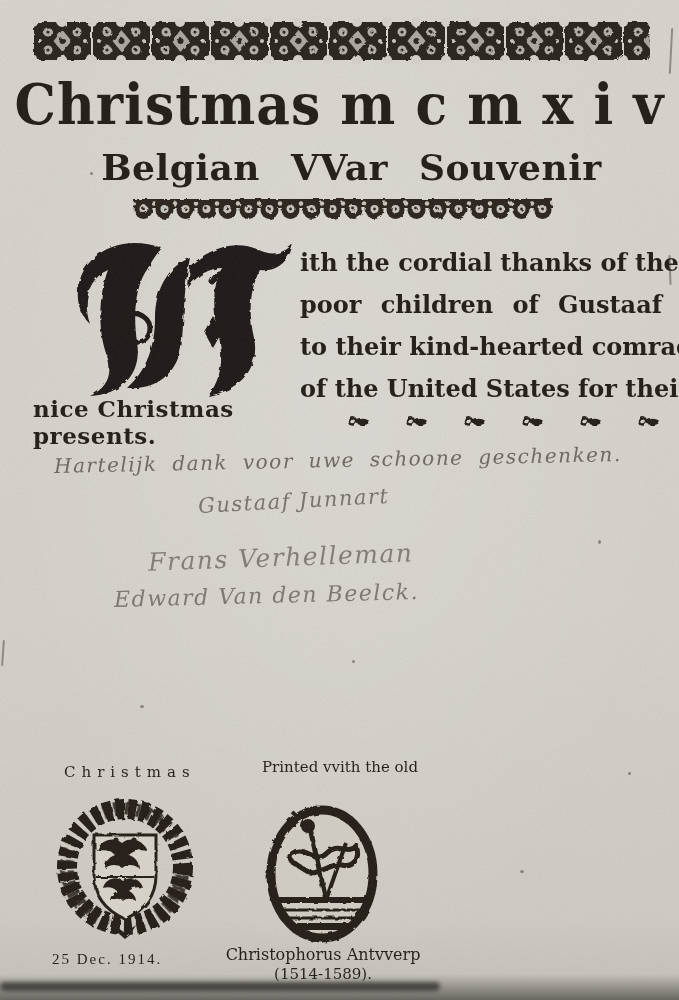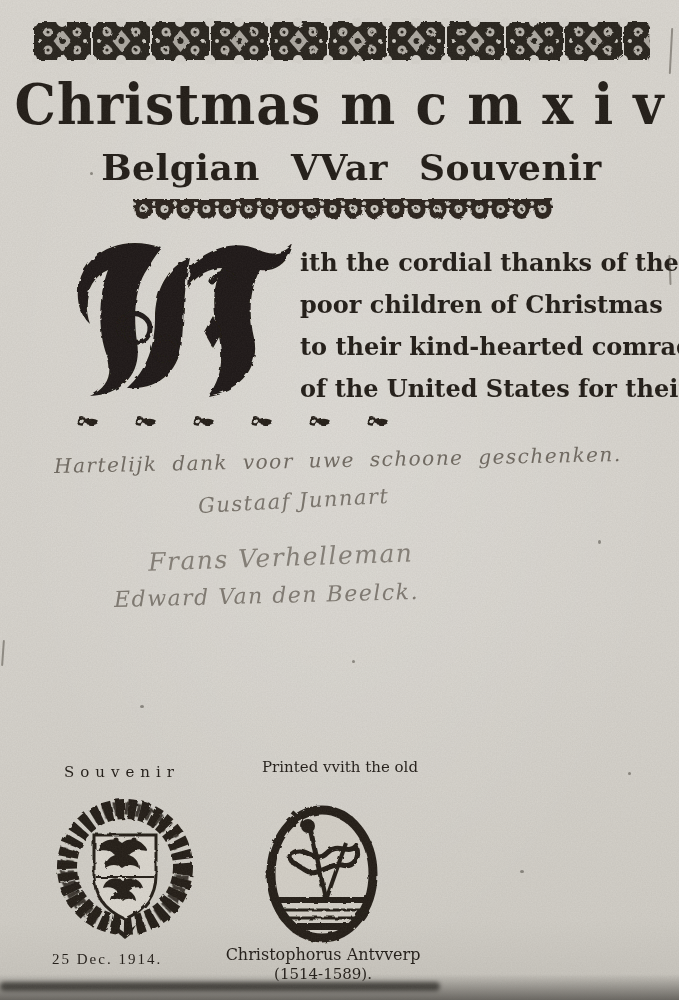--- a/index.html
+++ b/index.html
@@ -139,26 +139,27 @@
     </g>
     <g fill="none" stroke="#1b1712" stroke-width="5" stroke-linecap="round" filter="url(#rough)">
       <path d="M58 98 c-4 -16 12 -26 24 -17 c10 7 7 23 -5 25 c-9 1.5 -15 -6 -11 -13"></path>
       <path d="M106 124 c-12 3 -19 -9 -11 -18 c7 -8 20 -4 20 7 c0 9 -9 13 -15 8"></path>
       <path d="M150 46 c4 -10 16 -12 22 -4"></path>
     </g>
   </svg>
 
   <div class="abs ded-col">
     <div class="ded-line">ith the cordial thanks of the</div>
-    <div class="ded-line">poor children of Christmas</div>
+    <div class="ded-line">poor children of Gustaaf</div>
     <div class="ded-line">to their kind-hearted comrades</div>
     <div class="ded-line">of the United States for their</div>
   </div>
 
   <div class="abs closing">
+    <span>nice Christmas presents.</span>
     <span class="fleurons">
       <svg width="25" height="14" viewBox="0 0 25 14">
         <path d="M4 9 C1 4 6 0.5 9 3.5 C12 6.5 8 11 4.5 9" fill="none" stroke="#231d17" stroke-width="2.4" stroke-linecap="round" filter="url(#rough)"></path>
         <path d="M9.5 7 C13 2.5 21 3 24 7 C21 11 13 11.5 9.5 7 Z" fill="#231d17" filter="url(#rough)"></path>
       </svg>
     <svg width="25" height="14" viewBox="0 0 25 14">
         <path d="M4 9 C1 4 6 0.5 9 3.5 C12 6.5 8 11 4.5 9" fill="none" stroke="#231d17" stroke-width="2.4" stroke-linecap="round" filter="url(#rough)"></path>
         <path d="M9.5 7 C13 2.5 21 3 24 7 C21 11 13 11.5 9.5 7 Z" fill="#231d17" filter="url(#rough)"></path>
       </svg>
         <svg width="25" height="14" viewBox="0 0 25 14">
@@ -178,21 +179,21 @@
         <path d="M9.5 7 C13 2.5 21 3 24 7 C21 11 13 11.5 9.5 7 Z" fill="#231d17" filter="url(#rough)"></path>
       </svg>
       </span>
   </div>
 
   <div class="abs script hw-msg">Hartelijk dank voor uwe schoone geschenken.</div>
   <div class="abs script hw-sig1">Gustaaf Junnart</div>
   <div class="abs script hw-sig2">Frans Verhelleman</div>
   <div class="abs script hw-sig3">Edward Van den Beelck.</div>
 
-  <div class="abs place">Souvenir</div>
+  <div class="abs place">Christmas</div>
 
   <svg class="abs" style="left:44px;top:789px" width="162" height="158" viewBox="0 0 162 158">
     <g>
       <circle cx="81" cy="78" r="58" fill="none" stroke="#241e18" stroke-width="20" stroke-dasharray="8 4" filter="url(#rough)"></circle>
       <circle cx="81" cy="78" r="58" fill="none" stroke="#241e18" stroke-width="13" stroke-dasharray="4 7" transform="rotate(9 81 78)" opacity=".85" filter="url(#rough)"></circle>
       <path d="M70 136 l11 8 l11 -8 l-6 10 l-5 4 l-5 -4 Z" fill="#241e18" filter="url(#rough)"></path>
     </g>
     <g filter="url(#rough)">
       <path d="M50 46 L112 46 L112 86 C112 108 99 122 81 130 C63 122 50 108 50 86 Z" fill="#dcd8d0" stroke="#241e18" stroke-width="3"></path>
       <line x1="52" y1="88" x2="110" y2="88" stroke="#241e18" stroke-width="2"></line>

